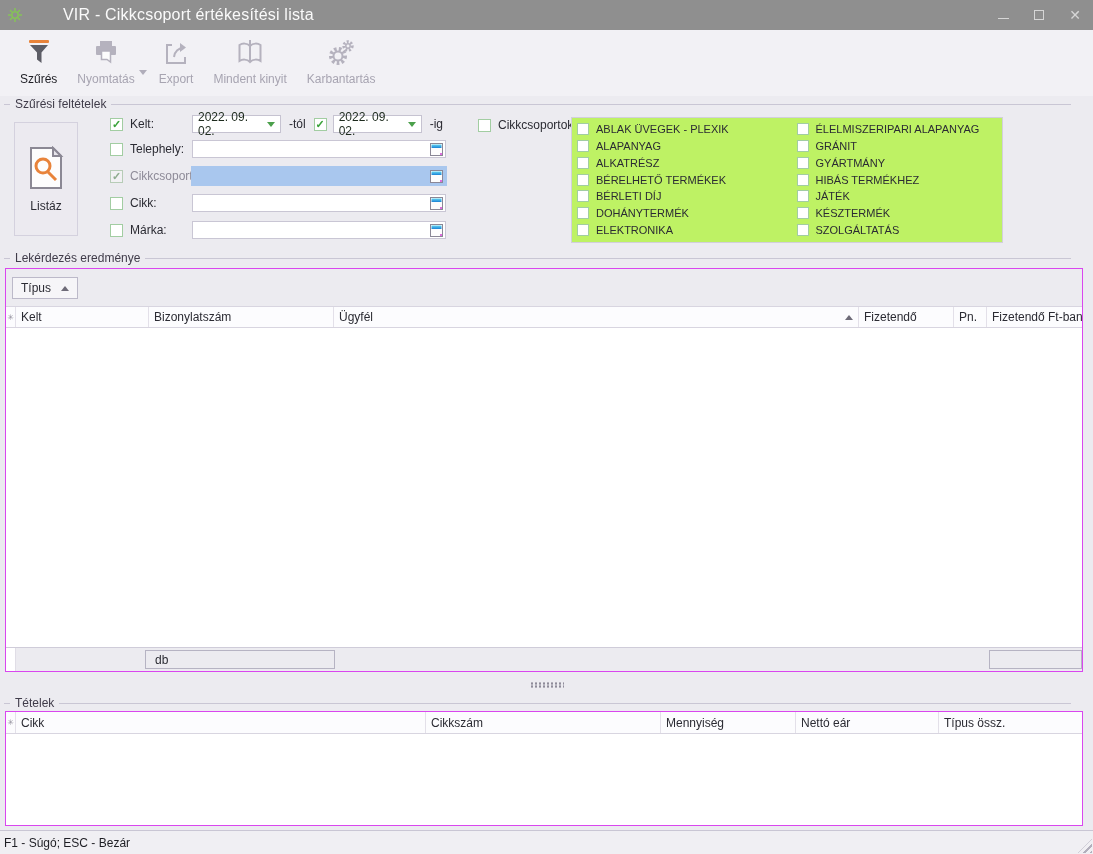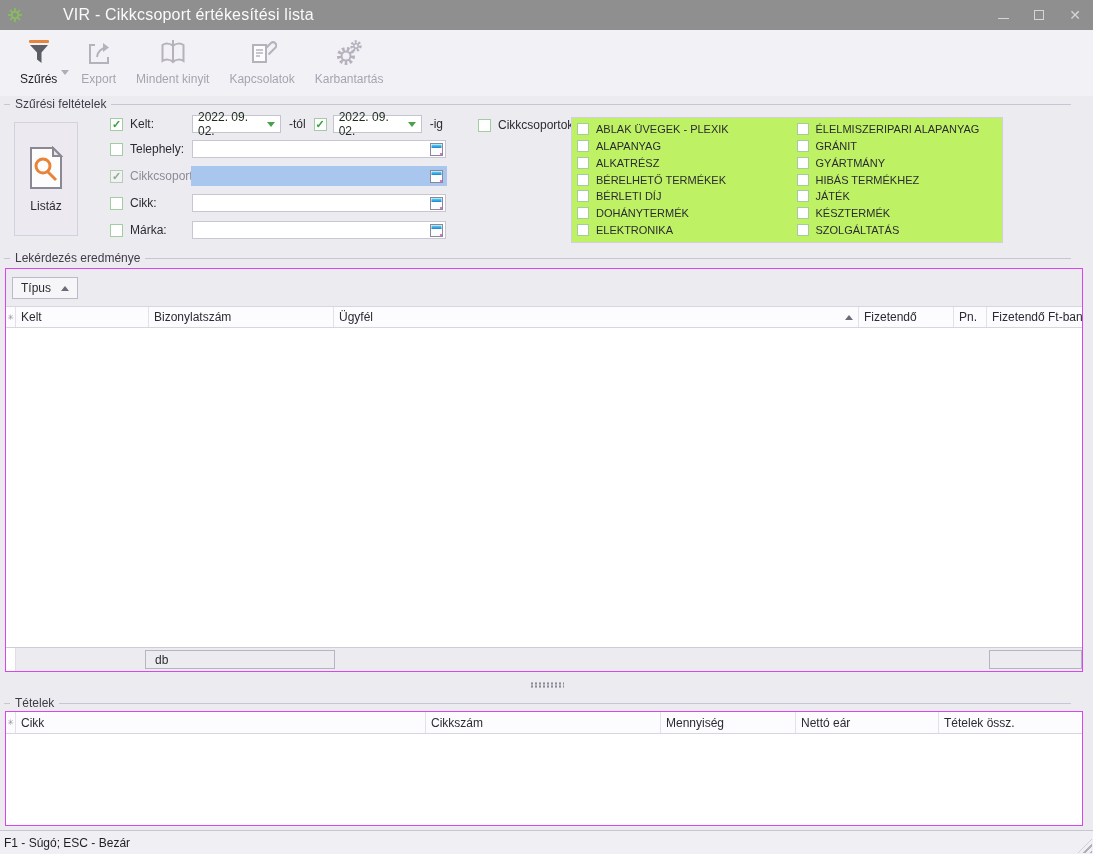--- a/index.html
+++ b/index.html
@@ -143,20 +143,30 @@
 <div class="toolbar">
   <div class="tb-item">
     <span class="tb-icn">
       <svg width="28" height="30" viewBox="0 0 28 30">
         <rect x="4" y="2" width="20" height="3" rx="1" fill="#e8833a"></rect>
         <path d="M5 7 L23 7 L16.5 14.5 L16.5 25 L12 21.5 L12 14.5 Z" fill="#5d5d66"></path>
       </svg>
     </span>
     <span class="tb-label">Szűrés</span>
   </div>
+  <div class="tb-item disabled">
+    <span class="tb-icn">
+      <svg width="28" height="30" viewBox="0 0 28 30">
+        <rect x="8" y="3" width="12" height="5" fill="#b5b2be"></rect>
+        <rect x="4" y="8" width="20" height="9" rx="1" fill="#b5b2be"></rect>
+        <path d="M9.5 13 h9 v11 l-3.5 -2.5 h-5.5 z" fill="#fdfdfd" stroke="#b5b2be" stroke-width="1.5"></path>
+      </svg>
+    </span>
+    <span class="tb-label">Nyomtatás</span>
+  </div>
   <span class="tb-caret"></span>
   <div class="tb-item disabled">
     <span class="tb-icn">
       <svg width="28" height="30" viewBox="0 0 28 30" fill="none" stroke="#b5b2be" stroke-width="2">
         <path d="M10 7 H5 v18 h18 v-6"></path>
         <path d="M12 19 c1 -6 5 -9 10 -9"></path>
         <path d="M18 5 l6 4.5 -6 4.5 z" fill="#b5b2be" stroke="none"></path>
       </svg>
     </span>
     <span class="tb-label">Export</span>
@@ -166,32 +176,20 @@
       <svg width="30" height="30" viewBox="0 0 30 30" fill="none" stroke="#b5b2be" stroke-width="2">
         <path d="M15 8 c-3 -3 -7.5 -3 -10.5 -1 v16 c3 -2 7.5 -2 10.5 1 c3 -3 7.5 -3 10.5 -1 v-16 c-3 -2 -7.5 -2 -10.5 1 z"></path>
         <line x1="15" y1="8" x2="15" y2="24"></line>
         <line x1="15" y1="2" x2="15" y2="8"></line>
       </svg>
     </span>
     <span class="tb-label">Mindent kinyit</span>
   </div>
   <div class="tb-item disabled">
     <span class="tb-icn">
-      <svg width="30" height="30" viewBox="0 0 30 30">
-        <rect x="6" y="7" width="13" height="17" fill="#fdfdfd" stroke="#b5b2be" stroke-width="2"></rect>
-        <line x1="9" y1="12" x2="16" y2="12" stroke="#b5b2be" stroke-width="1.5"></line>
-        <line x1="9" y1="15" x2="16" y2="15" stroke="#b5b2be" stroke-width="1.5"></line>
-        <line x1="9" y1="18" x2="13" y2="18" stroke="#b5b2be" stroke-width="1.5"></line>
-        <path d="M19 10 l5 -5 a3.2 3.2 0 0 1 4.5 4.5 l-7 7" fill="none" stroke="#b5b2be" stroke-width="2"></path>
-      </svg>
-    </span>
-    <span class="tb-label">Kapcsolatok</span>
-  </div>
-  <div class="tb-item disabled">
-    <span class="tb-icn">
       <svg width="30" height="30" viewBox="0 0 30 30" fill="none">
         <circle cx="12" cy="18" r="7" stroke="#b5b2be" stroke-width="4" stroke-dasharray="2.6 2.2"></circle>
         <circle cx="12" cy="18" r="4.5" stroke="#b5b2be" stroke-width="2"></circle>
         <circle cx="22" cy="8" r="4.2" stroke="#b5b2be" stroke-width="3" stroke-dasharray="2 1.6"></circle>
         <circle cx="22" cy="8" r="2.2" stroke="#b5b2be" stroke-width="1.5"></circle>
       </svg>
     </span>
     <span class="tb-label">Karbantartás</span>
   </div>
 </div>
@@ -405,21 +403,21 @@
     <div class="gh d-cikkszam">
         <span>Cikkszám</span>
       </div>
     <div class="gh d-menny">
         <span>Mennyiség</span>
       </div>
     <div class="gh d-netto">
         <span>Nettó eár</span>
       </div>
     <div class="gh d-brutto">
-        <span>Tételek össz.</span>
+        <span>Típus össz.</span>
       </div>
   </div>
   <div class="grid-body"></div>
 </div>
 
 <div class="statusbar">
   <span>F1 - Súgó; ESC - Bezár</span>
   <span class="grip"></span>
 </div>
 

